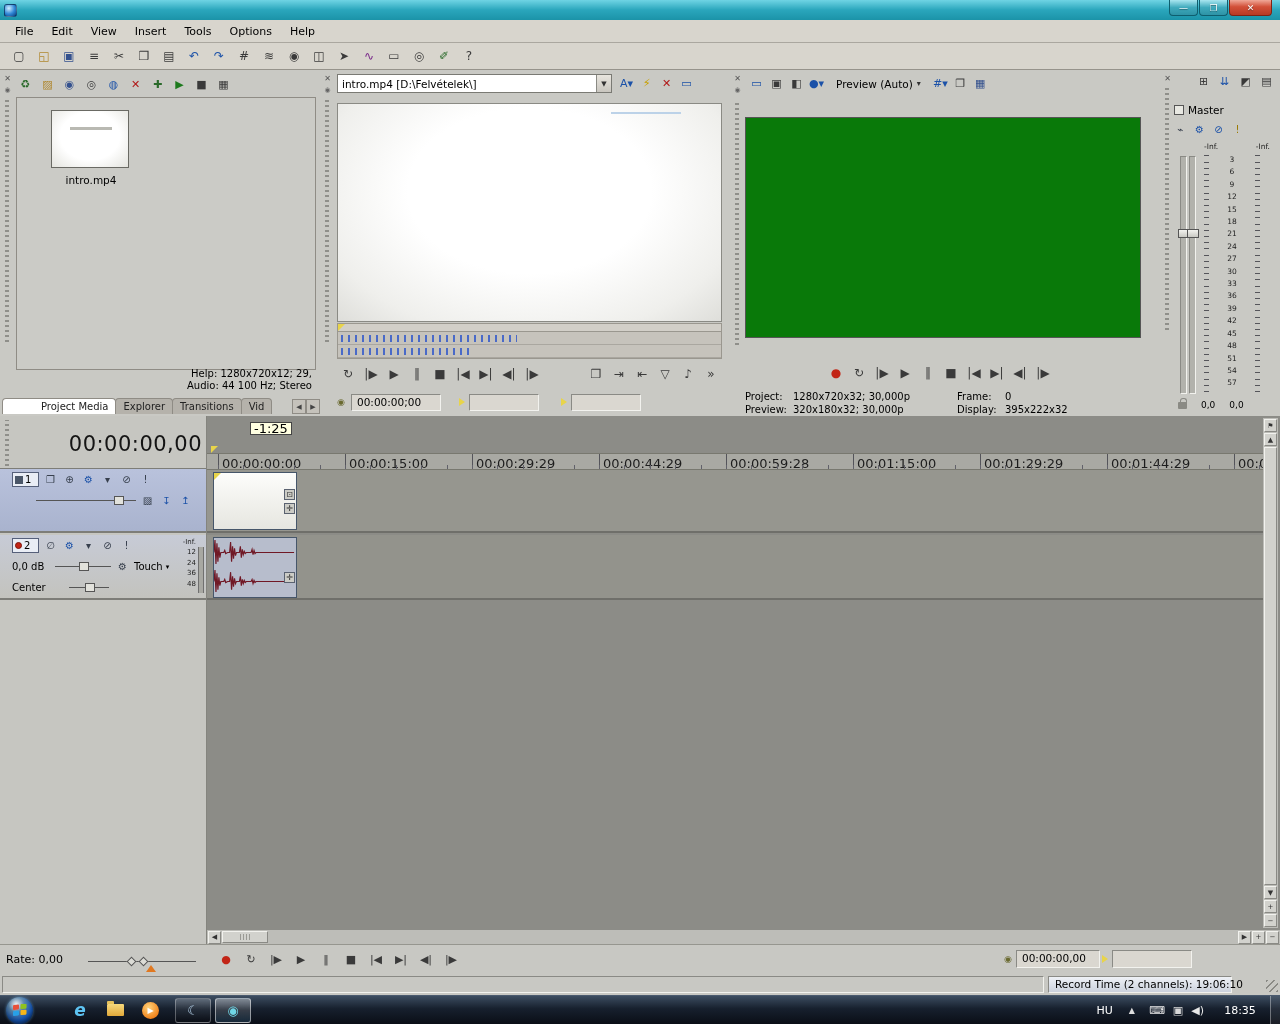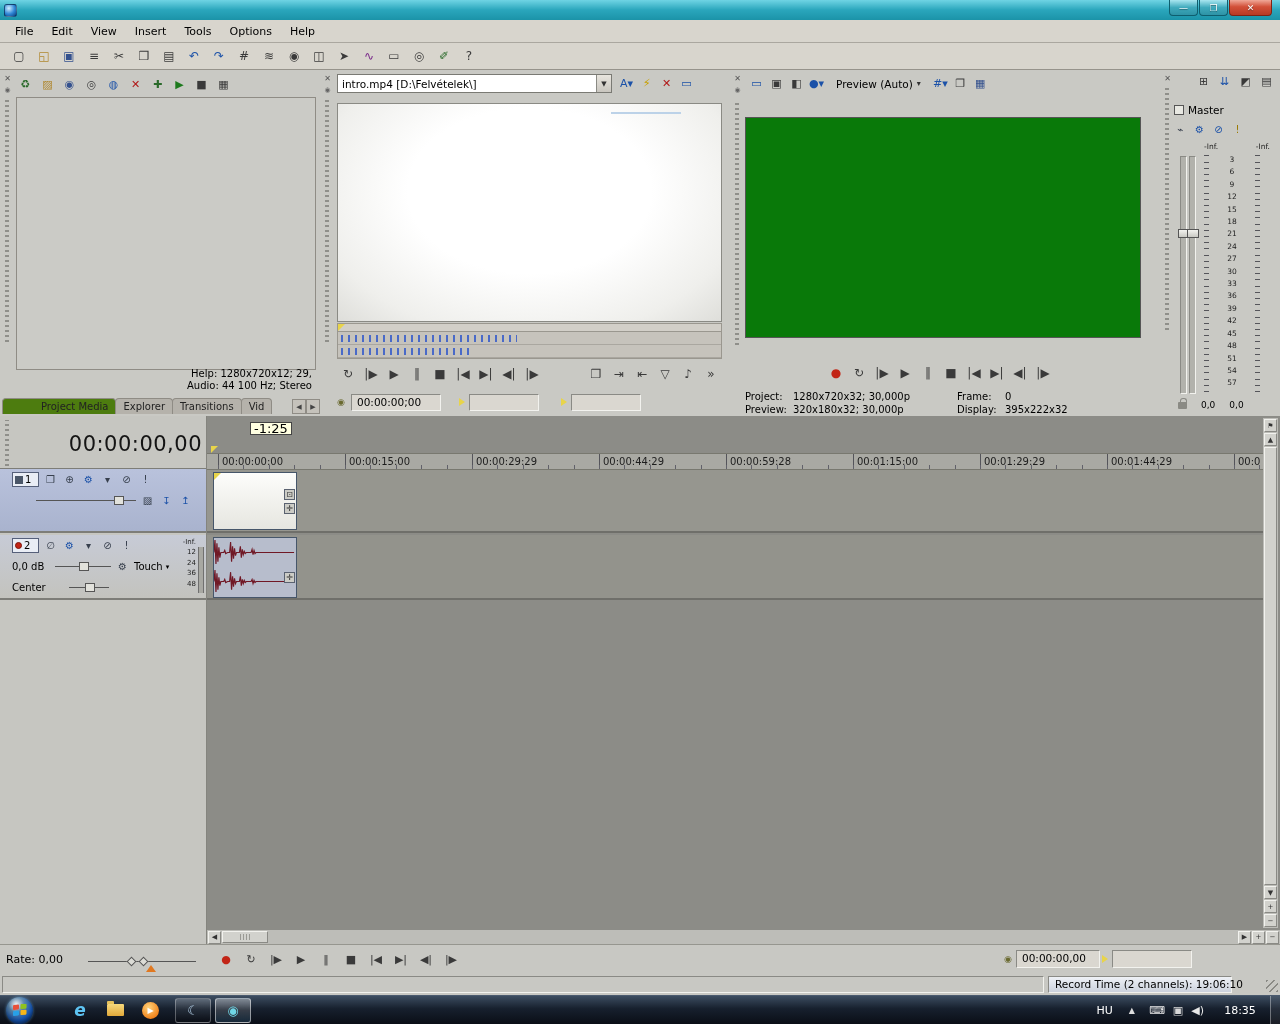--- a/index.html
+++ b/index.html
@@ -36,21 +36,21 @@
 .tree-ic{width:11px;height:9px;background:linear-gradient(#f2d87c,#e0ae38);border:1px solid #8a7020;}
 .tree-row.active .tree-ic{background:linear-gradient(#9fd0f0,#2f6ab0);border-color:#1d3e66;}
 .tree-row.active .tree-label{background:#aab8d2;padding:0 3px;}
 .pm-list{flex:1;position:relative;}
 .pm-thumb{position:absolute;left:34px;top:12px;width:78px;height:58px;border:1px solid #6a6a64;background:radial-gradient(ellipse at 50% 45%,#ffffff 55%,#e4e4de);}
 .pm-thumb .smear{position:absolute;left:18px;top:16px;width:42px;height:3px;background:#b9b9b2;}
 .pm-thumb-label{position:absolute;left:0;top:76px;width:148px;text-align:center;font-size:10.5px;}
 .pm-info{position:absolute;right:8px;bottom:24px;text-align:right;font-size:10px;line-height:12px;}
 .pm-tabs{position:absolute;left:2px;bottom:2px;width:316px;height:19px;display:flex;align-items:flex-end;overflow:hidden;padding-right:30px;}
 .tab{padding:2px 7px 2px;border:1px solid #8f8c85;border-bottom:none;background:#b5b2ab;margin-right:-1px;border-radius:4px 4px 0 0;font-size:10px;white-space:nowrap;color:#222;}
-.tab.active{background:#4d7c0f;padding-left:38px;}
+.tab.active{background:#ffffff;padding-left:38px;}
 .tab-scroll{position:absolute;right:0;bottom:2px;display:flex;}
 .tsb{width:14px;height:15px;font-size:7px;display:flex;align-items:center;justify-content:center;background:#c5c2bb;border:1px solid #8f8c85;color:#444;}
 
 #trimmer{position:absolute;left:320px;top:70px;width:410px;height:346px;background:#c9c9c4;}
 .tr-header{position:absolute;left:17px;top:3px;right:6px;height:21px;display:flex;align-items:center;gap:5px;}
 .combo{width:275px;height:19px;background:#fff;border:1px solid #7a7a74;display:flex;align-items:center;font-size:10.5px;padding-left:4px;}
 .combo-text{flex:1;white-space:nowrap;overflow:hidden;}
 .combo-arrow{width:15px;height:17px;background:linear-gradient(#e8e5de,#c9c6bf);border-left:1px solid #8a8a84;font-size:7px;display:flex;align-items:center;justify-content:center;color:#333;}
 .tr-video{position:absolute;left:17px;top:33px;width:385px;height:219px;border:1px solid #8a8a84;background:radial-gradient(ellipse at 50% 40%,#ffffff 45%,#efefec 80%,#dededa);}
 .tr-video:after{content:"";position:absolute;right:40px;top:8px;width:70px;height:2px;background:#bcd2e8;}
@@ -121,21 +121,21 @@
 .m-inf{text-align:right;padding-right:8px;}
 .m-nums{position:absolute;left:0;top:9px;right:8px;text-align:right;}
 .m-num{line-height:10.5px;font-size:7px;}
 .m-bars{position:absolute;right:0;top:9px;width:6px;height:46px;background:#a8a8a2;border-left:1px solid #707070;border-right:1px solid #707070;}
 
 #tl-right{position:absolute;left:207px;top:416px;width:1073px;height:514px;background:#8c8c87;}
 .snap-tip{position:absolute;left:43px;top:6px;background:#ffffe1;border:1px solid #444;font-size:13px;padding:0 3px;line-height:11px;}
 .loop-marker{position:absolute;left:4px;top:30px;width:0;height:0;border-top:7px solid #e8d44a;border-right:7px solid transparent;}
 .ruler{position:absolute;left:0;top:37px;right:17px;height:17px;background:#a9a9a3;border-top:1px solid #78786f;border-bottom:1px solid #78786f;overflow:hidden;}
 .ruler-cells{display:flex;padding-left:11px;height:100%;}
-.ruler-cell{flex:0 0 127px;border-left:1px solid #54545a;padding:2px 0 0 3px;font-size:10px;color:#1d1d1d;white-space:nowrap;}
+.ruler-cell{flex:0 0 127px;border-left:1px solid #54545a;padding:2px 0 0 3px;font-size:13px;color:#1d1d1d;white-space:nowrap;}
 .ruler:after{content:"";position:absolute;left:11px;right:0;bottom:0;height:4px;background:repeating-linear-gradient(90deg,#61616a 0 1px,transparent 1px 25.4px);}
 .trow{position:absolute;left:0;right:17px;}
 .trow.r1{top:54px;height:63px;background:#96968f;border-bottom:2px solid #6f6f6a;}
 .trow.r2{top:119px;height:65px;background:#93938c;border-bottom:2px solid #6f6f6a;}
 .clip{position:absolute;left:6px;top:2px;width:84px;}
 .clip.video{height:58px;background:linear-gradient(#fdfdfb,#e6e6e0);border:1px solid #46566a;}
 .clip.audio{height:61px;background:#b7bdcc;border:1px solid #46566a;}
 .fade-corner{position:absolute;left:0;top:0;width:0;height:0;border-top:7px solid #e8d44a;border-right:7px solid transparent;}
 .ev-btns{position:absolute;right:1px;top:16px;display:flex;flex-direction:column;gap:3px;}
 .ev-btns.a{top:34px;}
@@ -250,20 +250,26 @@
       <span class="tbtn sm" style="color: rgb(52, 81, 142);">◉</span>
       <span class="tbtn sm">◎</span>
       <span class="tbtn sm" style="color: rgb(27, 81, 168);">◍</span>
       <span class="tbtn sm" style="color: rgb(177, 22, 22);">✕</span>
       <span class="tbtn sm" style="color: rgb(42, 106, 42);">✚</span>
       <span class="tbtn sm" style="color: rgb(29, 122, 29);">▶</span>
       <span class="tbtn sm">■</span>
       <span class="tbtn sm">▦</span>
     </div>
   <div class="pm-body">
+    <div class="pm-list">
+      <div class="pm-thumb">
+          <div class="smear"></div>
+        </div>
+      <div class="pm-thumb-label">intro.mp4</div>
+    </div>
   </div>
   <div class="pm-info">
     <div>Help: 1280x720x12; 29,</div>
     <div>Audio: 44 100 Hz; Stereo</div>
   </div>
   <div class="pm-tabs">
       <div class="tab active"><span>Project Media</span></div>
       <div class="tab"><span>Explorer</span></div>
       <div class="tab"><span>Transitions</span></div>
       <div class="tab"><span>Vid</span></div>

